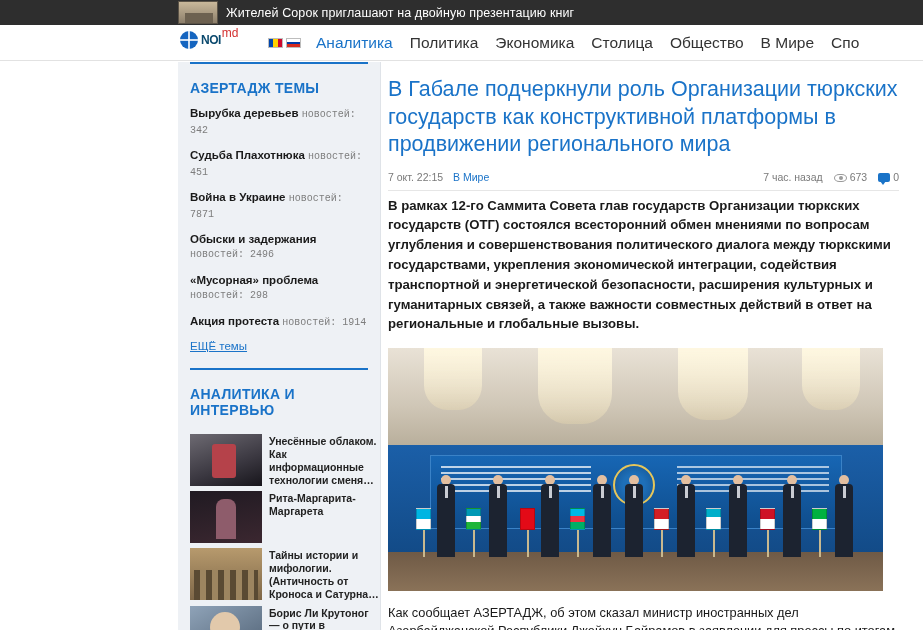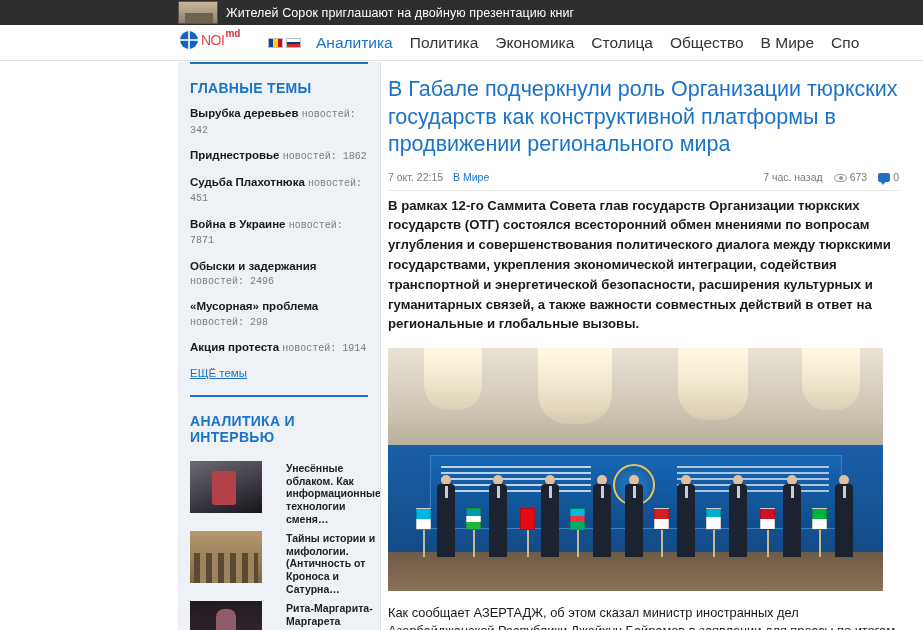--- a/index.html
+++ b/index.html
@@ -77,25 +77,25 @@
     content: "";
     position: absolute; left: 8px; top: 0;
     width: 2px; height: 18px; background: #ffffff; opacity: .8;
   }
   .logo-globe:after {
     content: "";
     position: absolute; left: 0; top: 8px;
     width: 18px; height: 2px; background: #ffffff; opacity: .8;
   }
   .logo-text {
-    font-size: 14px; font-weight: normal;
-    color: #ef4444; letter-spacing: -0.5px;
+    font-size: 12px; font-weight: bold;
+    color: #0c4a6e; letter-spacing: -0.5px;
   }
   .logo-sup {
-    font-size: 10px; color: #d32f2f; font-weight: bold;
+    font-size: 12px; color: #d32f2f; font-weight: normal;
     position: relative; top: -7px; left: -2px;
   }
   .lang-flags {
     position: absolute;
     left: 268px; top: 13px;
     display: flex; gap: 3px;
   }
   .flag { width: 15px; height: 10px; border: 1px solid #bdbdbd; }
   .flag-md {
     background: linear-gradient(to right, #0046ae 0 33%, #ffd200 33% 66%, #cc092f 66% 100%);
@@ -157,24 +157,25 @@
     text-align: left;
     font-size: 11.5px;
     color: #1a73c8;
     text-decoration: underline;
     margin: 4px 0 12px 0;
     cursor: pointer;
   }
   .an-list { padding: 2px 0 0 0; }
   .an-item {
     display: flex;
-    gap: 24px;
+    gap: 7px;
     padding: 0 0 0 12px;
     margin-bottom: 5px;
     align-items: flex-start;
+    justify-content: center;
   }
   .an-thumb {
     width: 72px; height: 52px;
     flex: 0 0 72px;
     background: #cfcfcf;
     position: relative;
     overflow: hidden;
   }
   .an-text {
     font-size: 10.5px;
@@ -381,29 +382,25 @@
       <div class="nav-item">Столица</div>
       <div class="nav-item">Общество</div>
       <div class="nav-item">В Мире</div>
       <div class="nav-item">Спо</div>
     </div>
   </div>
 
   <div class="sidebar">
     <div class="side-divider"></div>
     <div class="side-block">
-      <div class="side-title">ГЛАВНЫЕ ТЕМЫ</div>
+      <div class="side-title">АЗЕРТАДЖ ТЕМЫ</div>
 
       <div class="topic">
         <span>Вырубка деревьев</span>
         <span class="count">новостей: 342</span>
-      </div>
-      <div class="topic">
-        <span>Приднестровье</span>
-        <span class="count">новостей: 1862</span>
       </div>
       <div class="topic">
         <span>Судьба Плахотнюка</span>
         <span class="count">новостей: 451</span>
       </div>
       <div class="topic">
         <span>Война в Украине</span>
         <span class="count">новостей: 7871</span>
       </div>
       <div class="topic">
@@ -425,26 +422,26 @@
     <div class="side-divider"></div>
     <div class="side-block">
       <div class="side-title">АНАЛИТИКА И ИНТЕРВЬЮ</div>
     </div>
     <div class="an-list">
       <div class="an-item">
         <div class="an-thumb th1"></div>
         <div class="an-text">Унесённые облаком. Как информационные технологии сменя…</div>
       </div>
       <div class="an-item">
+        <div class="an-thumb th2"></div>
+        <div class="an-text">Рита-Маргарита-Маргарета</div>
+      </div>
+      <div class="an-item">
         <div class="an-thumb th3"></div>
         <div class="an-text">Тайны истории и мифологии. (Античность от Кроноса и Сатурна…</div>
-      </div>
-      <div class="an-item">
-        <div class="an-thumb th2"></div>
-        <div class="an-text">Рита-Маргарита-Маргарета</div>
       </div>
       <div class="an-item">
         <div class="an-thumb th4"></div>
         <div class="an-text">Борис Ли Крутоног — о пути в Голливуд, съёмках в "Красном Октябре…</div>
       </div>
 
     </div>
   </div>
 
   <div class="main">

